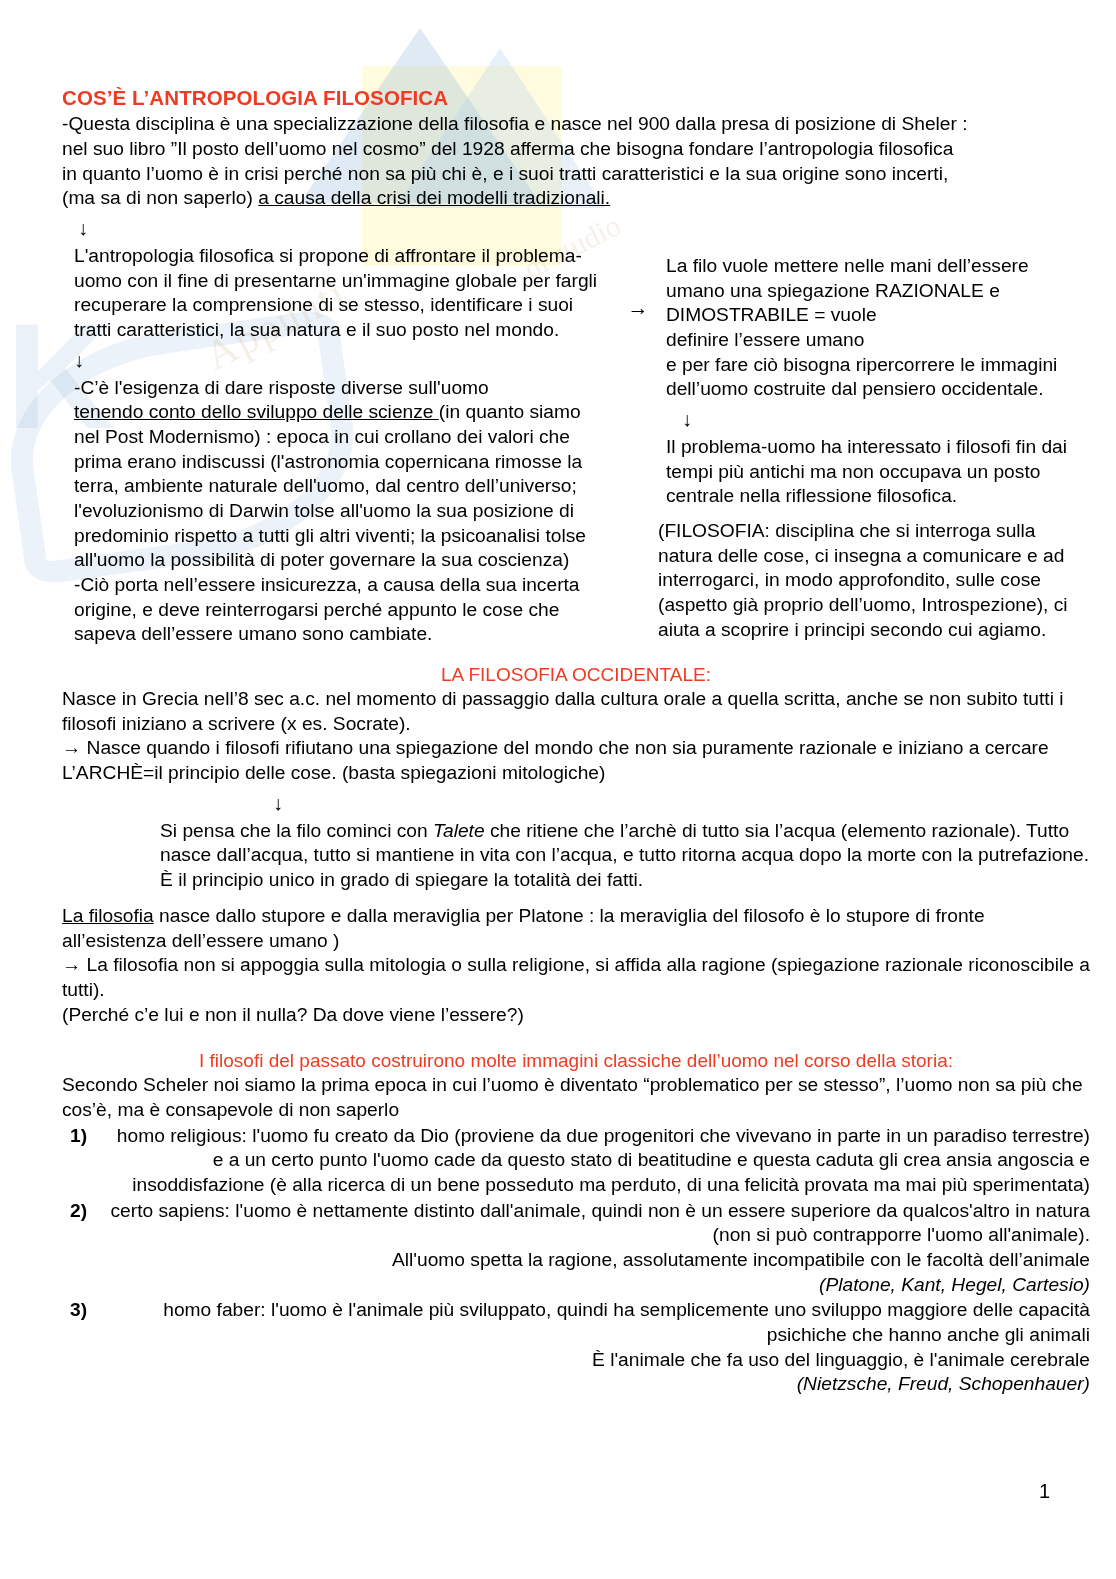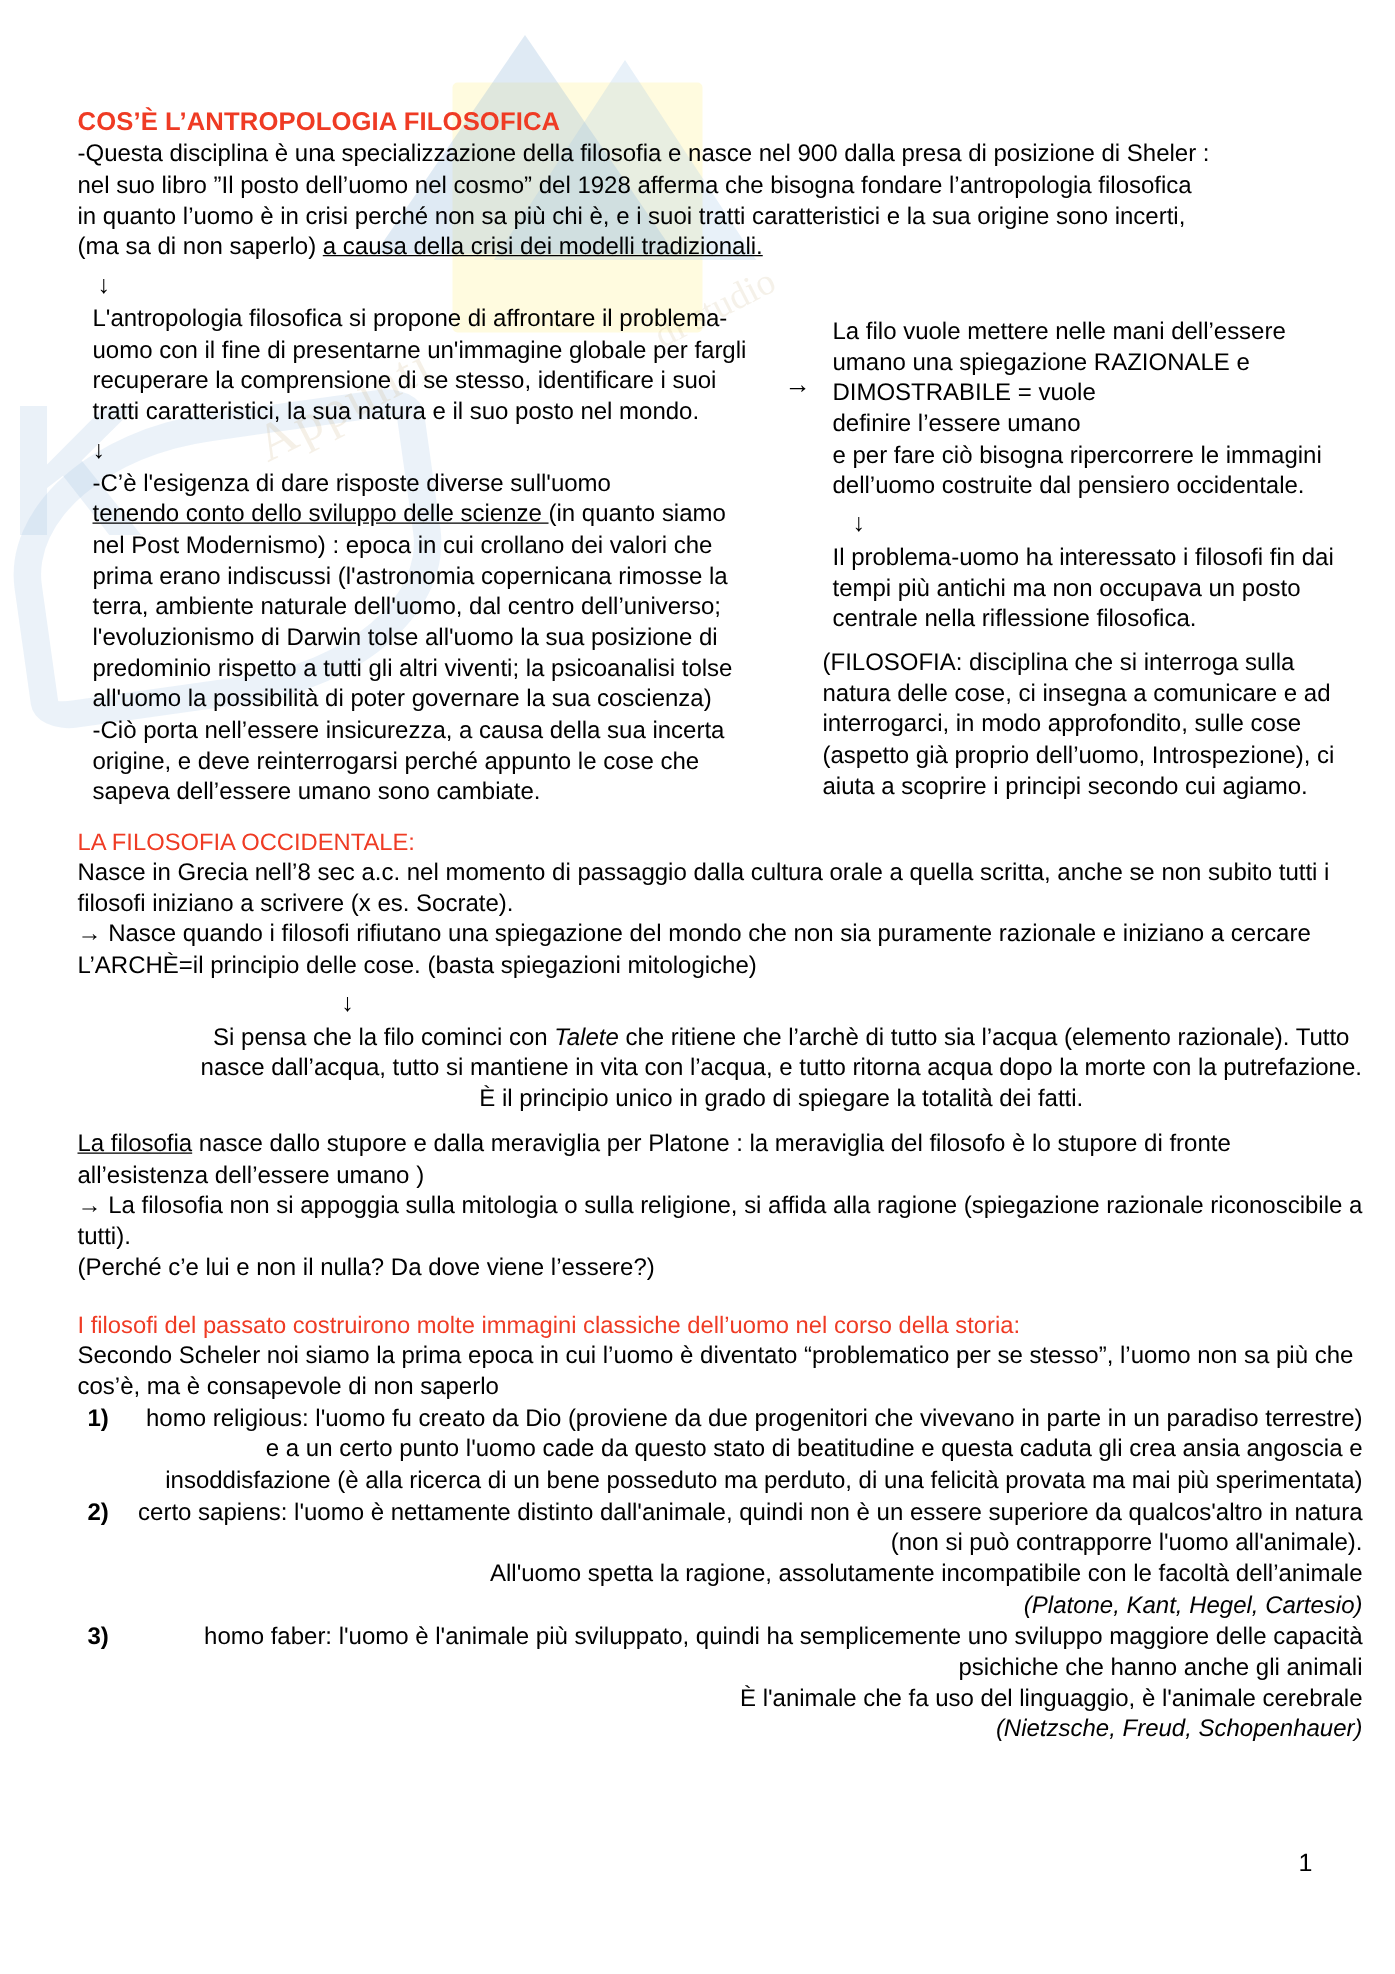--- a/index.html
+++ b/index.html
@@ -88,20 +88,21 @@
     line-height: 1.18;
     margin: 0 0 2px 0;
     letter-spacing: 0.1px;
   }
   .h-red-plain {
     color: #ef3b24;
     font-weight: normal;
     font-size: 19px;
     line-height: 1.22;
     margin: 0 0 1px 0;
+    text-align: center;
   }
   .body-text {
     font-size: 19.2px;
     line-height: 1.285;
     margin: 0;
   }
   .intro {
     font-size: 19.2px;
     line-height: 1.285;
     margin: 0;
@@ -148,21 +149,20 @@
   }
   .col-right .rblock { margin-bottom: 0; }
 
   .sect {
     margin-top: 16px;
   }
   .indent-block {
     margin-left: 98px;
     font-size: 19.2px;
     line-height: 1.285;
-    text-align: center;
   }
   .list {
     margin: 0;
     padding: 0;
     list-style: none;
     font-size: 19.2px;
     line-height: 1.285;
   }
   .li {
     display: flex;

